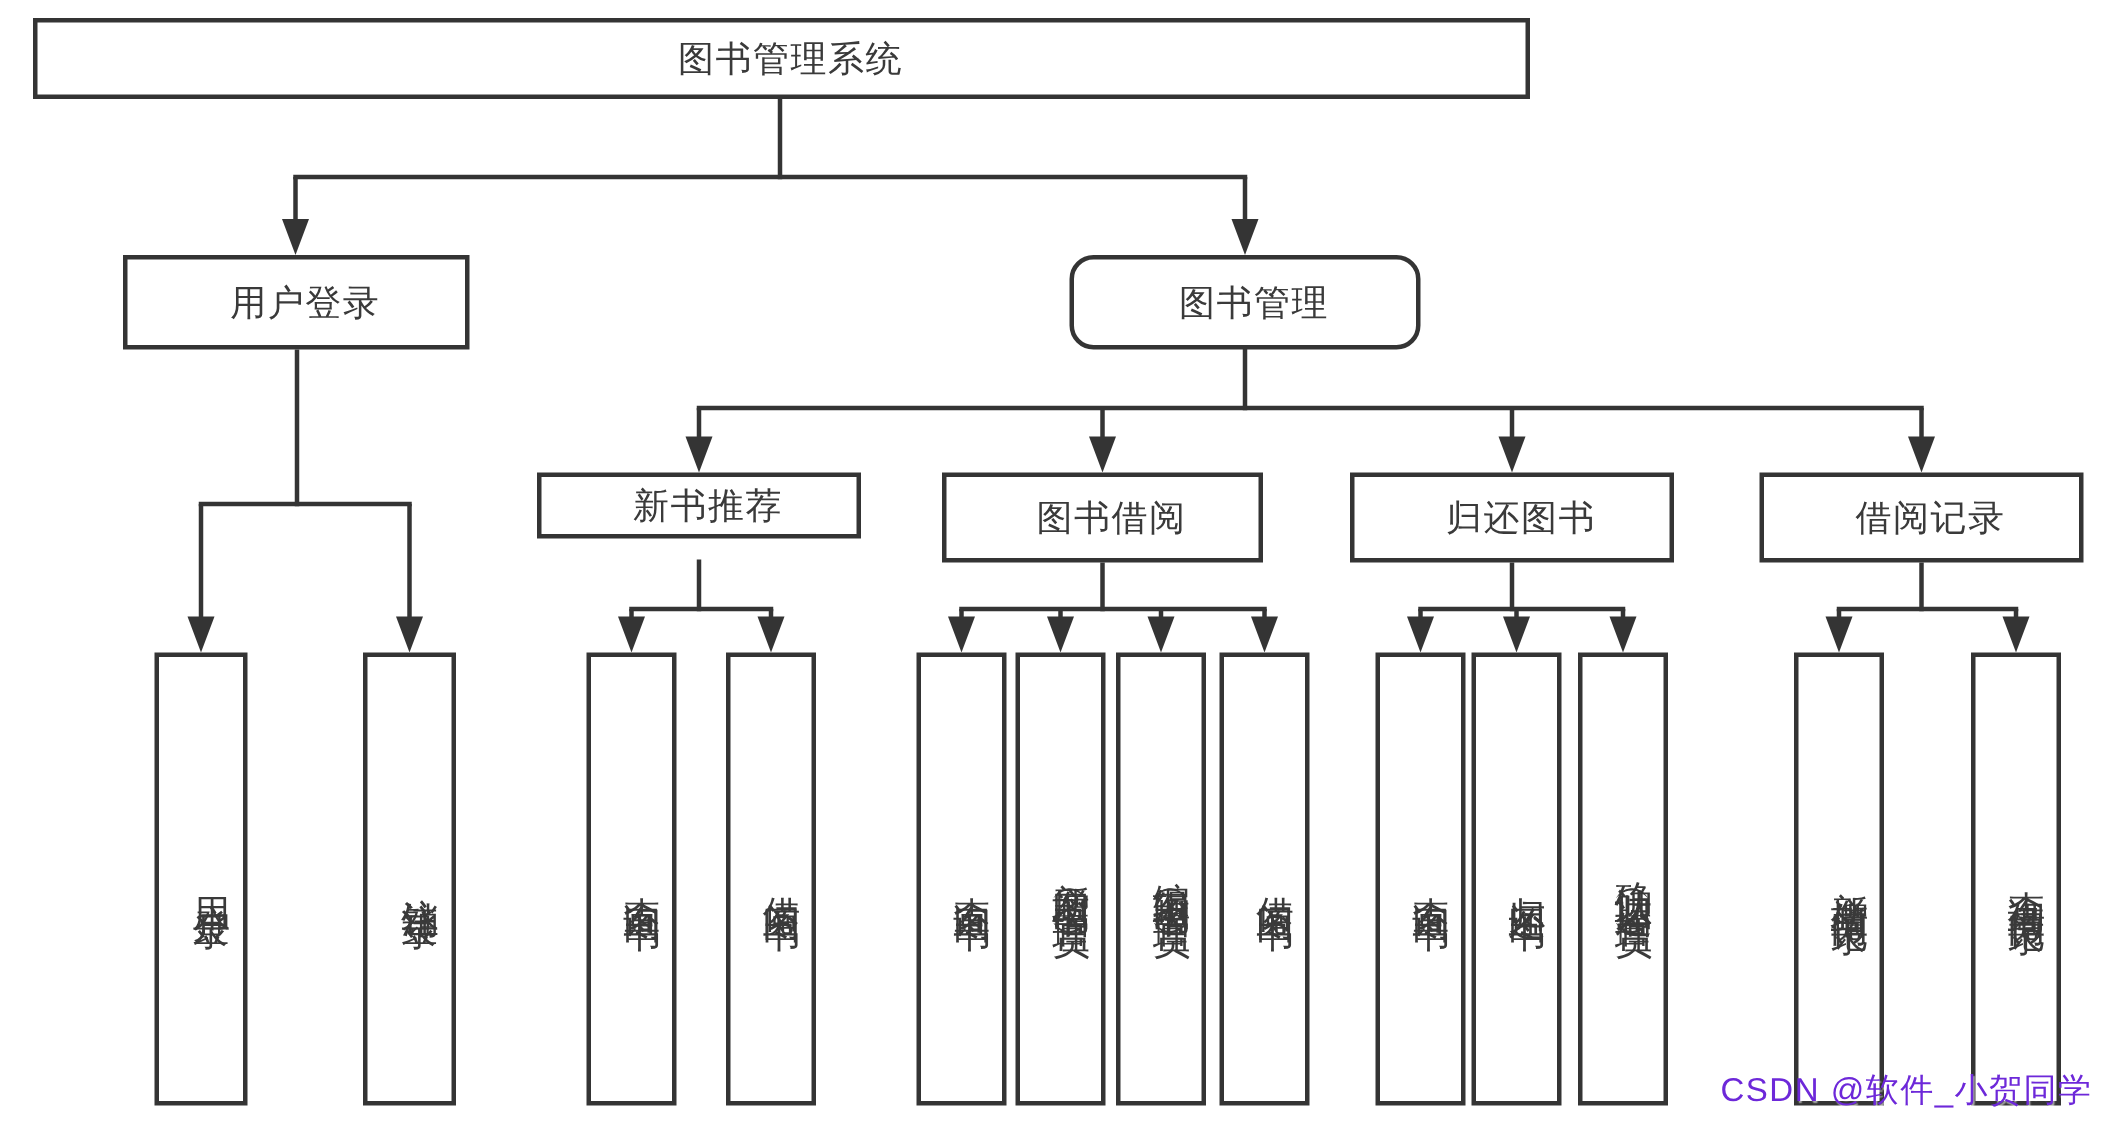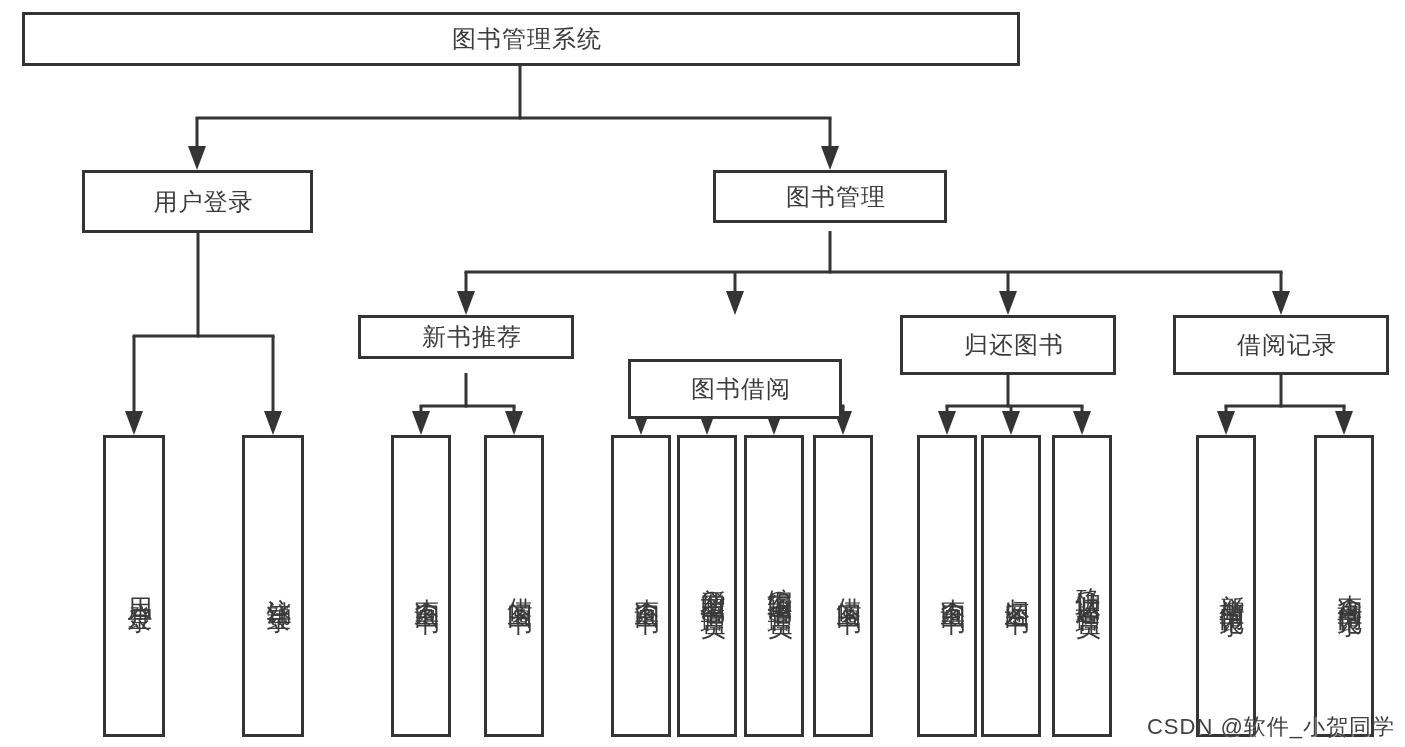--- a/index.html
+++ b/index.html
@@ -41,23 +41,23 @@
   .v-box {
     writing-mode: vertical-rl;
     text-orientation: mixed;
     font-size: 25px;
     letter-spacing: 4px;
     line-height: 1;
   }
   
   #node-root   { left: 22px;  top: 12px;  width: 998px; height: 54px; }
   #node-l2-0   { left: 82px;  top: 170px; width: 231px; height: 63px; }
-  #node-l2-1   { left: 713px; top: 170px; width: 234px; height: 53px; }
+  #node-l2-1   { left: 713px; top: 170px; width: 234px; height: 63px; border-radius: 16px; }
   #node-l3-0   { left: 358px; top: 315px; width: 216px; height: 44px; }
-  #node-l3-1   { left: 628px; top: 315px; width: 214px; height: 60px; margin-top: 44px; }
+  #node-l3-1   { left: 628px; top: 315px; width: 214px; height: 60px; }
   #node-l3-2   { left: 900px; top: 315px; width: 216px; height: 60px; }
   #node-l3-3   { left: 1173px; top: 315px; width: 216px; height: 60px; }
   .leaf { top: 435px; height: 302px; width: 62px; }
   #leaf-0  { left: 103px; }
   #leaf-1  { left: 242px; }
   #leaf-2  { left: 391px; width: 60px; }
   #leaf-3  { left: 484px; width: 60px; }
   #leaf-4  { left: 611px; width: 60px; }
   #leaf-5  { left: 677px; width: 60px; }
   #leaf-6  { left: 744px; width: 60px; }
@@ -66,21 +66,21 @@
   #leaf-9  { left: 981px; width: 60px; }
   #leaf-10 { left: 1052px; width: 60px; }
   #leaf-11 { left: 1196px; width: 60px; }
   #leaf-12 { left: 1314px; width: 60px; }
   #watermark {
     position: absolute;
     right: 10px;
     top: 712px;
     z-index: 2;
     font-size: 22px;
-    color: #404040;
+    color: #6d28d9;
     letter-spacing: 1px;
     text-shadow: 1px 1px 1px rgba(255,255,255,0.6);
   }
 </style>
 </head>
 <body>
 
 <div id="canvas">
 
   <svg id="connectors" viewBox="0 0 1405 747" xmlns="http://www.w3.org/2000/svg">

